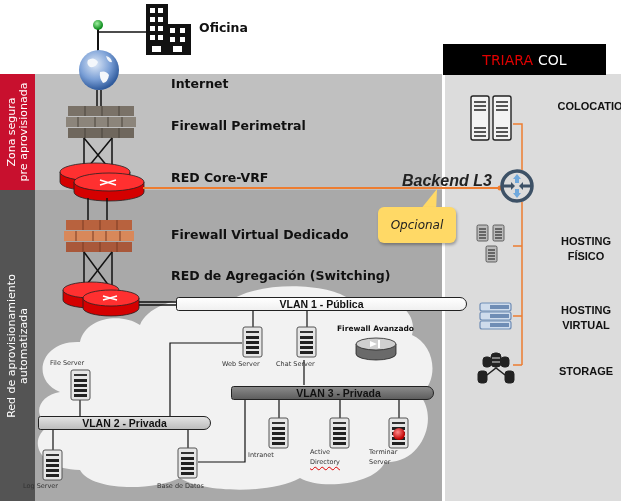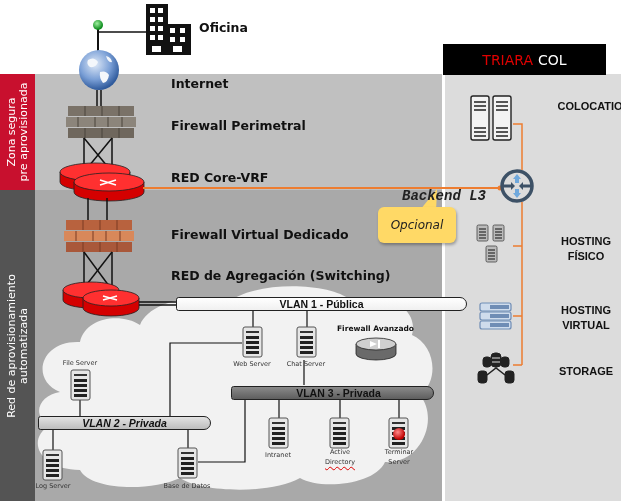--- a/index.html
+++ b/index.html
@@ -13,21 +13,21 @@
   .side-label { position: absolute; left: 50%; top: 50%; transform: translate(-50%,-50%) rotate(-90deg);
     color: #ffffff; font-family: "DejaVu Sans", sans-serif; font-size: 11px; line-height: 12px;
     text-align: center; white-space: nowrap; }
   .right-panel { left: 443px; top: 74px; width: 178px; height: 427px; background: #dcdcdc; border-left: 2px solid #ffffff; }
   .right-header { left: 443px; top: 44px; width: 163px; height: 31px; background: #000000;
     display: flex; align-items: center; justify-content: center; font-family: "DejaVu Sans", sans-serif; font-size: 14px; }
   .brand-red { color: #e00000; }
   .brand-white { color: #ffffff; margin-left: 5px; }
   .layer-label { font-family: "DejaVu Sans", sans-serif; font-weight: bold; font-size: 12.5px; color: #111; white-space: nowrap; }
   .svc-label { font-family: "Liberation Sans", sans-serif; font-weight: bold; font-size: 11px; color: #111; text-align: center; line-height: 15px; margin-left: 26px; }
-  .srv-label { font-family: "DejaVu Sans", sans-serif; font-size: 6.5px; color: #333; text-align: center; white-space: nowrap; line-height: 10px; }
+  .srv-label { font-family: "DejaVu Sans", sans-serif; font-size: 6.5px; color: #333; white-space: nowrap; line-height: 10px; }
   .vlan-bar { height: 14px; border: 1px solid #222; border-radius: 3px 8px 8px 3px; display: flex; align-items: center; justify-content: center;
     font-family: "Liberation Sans", sans-serif; font-weight: bold; font-size: 10.5px; color: #111; }
   .callout { left: 378px; top: 207px; width: 78px; height: 36px; background: #ffd966; border-radius: 6px;
     display: flex; align-items: center; justify-content: center; font-family: "DejaVu Sans", sans-serif; font-style: italic; font-size: 12px; color: #222;
     box-shadow: 1px 2px 3px rgba(0,0,0,0.3); }
   .squiggle { text-decoration: underline wavy #d00; text-decoration-thickness: 1px; text-underline-offset: 2px; }
   svg { position: absolute; left: 0; top: 0; }
 </style>
 </head>
 <body>
@@ -363,25 +363,25 @@
   </g>
 </svg>
 
 <div class="abs layer-label" style="left:199px; top:20px;">Oficina</div>
 <div class="abs layer-label" style="left:171px; top:76px;">Internet</div>
 <div class="abs layer-label" style="left:171px; top:118px;">Firewall Perimetral</div>
 <div class="abs layer-label" style="left:171px; top:170px;"><span>RED Core-VRF</span></div>
 <div class="abs layer-label" style="left:171px; top:227px;">Firewall Virtual Dedicado</div>
 <div class="abs layer-label" style="left:171px; top:268px;">RED de Agregación (Switching)</div>
 
-<div class="abs" style="left:402px; top:188px; font-family:Liberation Mono, monospace; font-weight:bold; font-style:italic; font-size:14px; color:#222;">Backend L3</div>
+<div class="abs" style="left:402px; top:172px; font-family:Liberation Sans, sans-serif; font-weight:bold; font-style:italic; font-size:16px; color:#222;">Backend L3</div>
 <div class="abs callout">Opcional</div>
 
 <div class="abs vlan-bar" style="left:176px; top:297px; width:291px; background:linear-gradient(#fff,#f0f0f0);">VLAN 1 - Pública</div>
-<div class="abs vlan-bar" style="left:38px; top:416px; width:173px; background:linear-gradient(#e2e2e2,#bdbdbd);font-style:italic;">VLAN 2 - Privada</div>
+<div class="abs vlan-bar" style="left:38px; top:416px; width:173px; background:linear-gradient(#e2e2e2,#bdbdbd);">VLAN 2 - Privada</div>
 <div class="abs vlan-bar" style="left:231px; top:386px; width:203px; background:linear-gradient(#8a8a8a,#5e5e5e); color:#111;padding-left:12px;">VLAN 3 - Privada</div>
 
 <div class="abs" style="left:337px; top:324px; font-family:'DejaVu Sans',sans-serif; font-weight:bold; font-size:7.5px; color:#111;">Firewall  Avanzado</div>
 
 <div class="abs srv-label" style="left:50px; top:358px; width:60px;">File Server</div>
 <div class="abs srv-label" style="left:23px; top:481px; width:60px;">Log Server</div>
 <div class="abs srv-label" style="left:157px; top:481px; width:60px;">Base de Datos</div>
 <div class="abs srv-label" style="left:222px; top:359px; width:60px;">Web Server</div>
 <div class="abs srv-label" style="left:276px; top:359px; width:60px;">Chat  Server</div>
 <div class="abs srv-label" style="left:248px; top:450px; width:60px;">Intranet</div>

